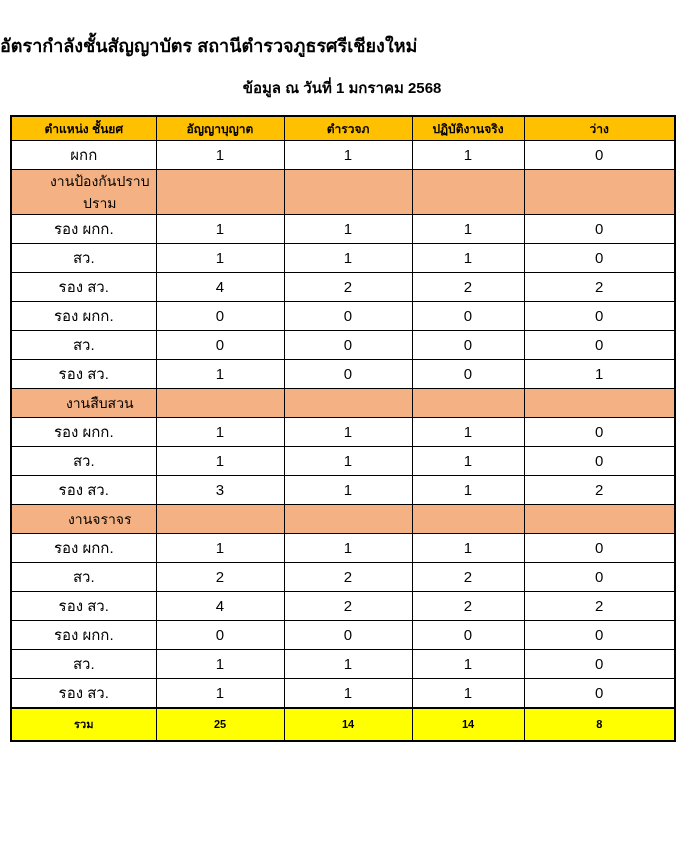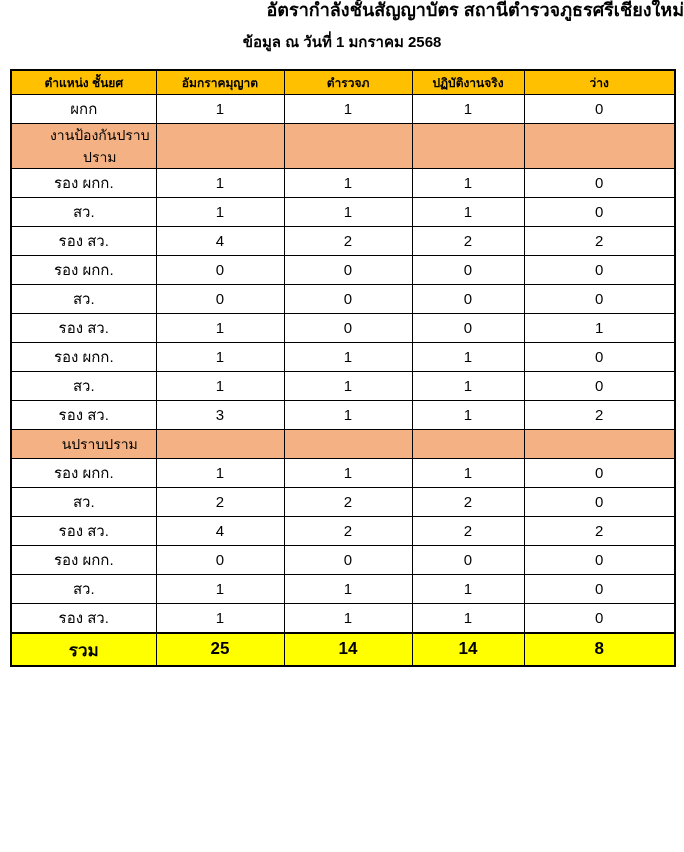--- a/index.html
+++ b/index.html
@@ -10,30 +10,31 @@
     font-family: "Liberation Sans", "DejaVu Sans", sans-serif;
   }
   .page {
     position: relative;
     width: 684px;
     height: 852px;
     background: #ffffff;
     overflow: hidden;
   }
   .title {
-    text-align: right;
+    text-align: left;
     font-weight: bold;
     font-size: 18px;
+    padding-top: 36px;
     line-height: 1.2;
   }
   .subtitle {
     text-align: center;
     font-weight: bold;
     font-size: 15px;
-    margin-top: 8px;
+    margin-top: 18px;
   }
   table.staffing {
     border-collapse: collapse;
     table-layout: fixed;
     width: 664px;
     margin: 15px 3px 0 10px;
     border: 2px solid #000000;
   }
   table.staffing th,
   table.staffing td {
@@ -61,21 +62,21 @@
     background: #F4B183;
     height: 28px;
     font-size: 14px;
     font-weight: normal;
     padding-left: 32px;
   }
   tr.row-section td.c-label { text-align: center; }
   tr.row-total td {
     background: #FFFF00;
     height: 31px;
-    font-size: 17px;
+    font-size: 11px;
     font-weight: bold;
     border-top: 2px solid #000000;
   }
 </style>
 </head>
 <body>
 
 <div class="page">
 
   <div class="title">อัตรากำลังชั้นสัญญาบัตร สถานีตำรวจภูธรศรีเชียงใหม่</div>
@@ -85,21 +86,21 @@
     <colgroup>
       <col style="width:145px">
         <col style="width:128px">
         <col style="width:128px">
         <col style="width:112px">
         <col style="width:151px">
     </colgroup>
     <thead>
       <tr>
         <th>ตำแหน่ง ชั้นยศ</th>
-        <th>อัมกราคมุญาต</th>
+        <th>อัญญาบุญาต</th>
         <th>ตำรวจภ</th>
         <th>ปฏิบัติงานจริง</th>
         <th>ว่าง</th>
       </tr>
     </thead>
     <tbody>
 
       <tr class="row-data">
         <td class="c-label">ผกก</td>
         <td>1</td>
@@ -158,20 +159,27 @@
       </tr>
 
       <tr class="row-data">
         <td class="c-label">รอง สว.</td>
         <td>1</td>
         <td>0</td>
         <td>0</td>
         <td>1</td>
       </tr>
 
+      <tr class="row-section">
+        <td class="c-label">งานสืบสวน</td>
+        <td></td>
+        <td></td>
+        <td></td>
+        <td></td>
+      </tr>
 
       <tr class="row-data">
         <td class="c-label">รอง ผกก.</td>
         <td>1</td>
         <td>1</td>
         <td>1</td>
         <td>0</td>
       </tr>
 
       <tr class="row-data">
@@ -184,21 +192,21 @@
 
       <tr class="row-data">
         <td class="c-label">รอง สว.</td>
         <td>3</td>
         <td>1</td>
         <td>1</td>
         <td>2</td>
       </tr>
 
       <tr class="row-section">
-        <td class="c-label">นปราบปราม</td>
+        <td class="c-label">งานจราจร</td>
         <td></td>
         <td></td>
         <td></td>
         <td></td>
       </tr>
 
       <tr class="row-data">
         <td class="c-label">รอง ผกก.</td>
         <td>1</td>
         <td>1</td>

